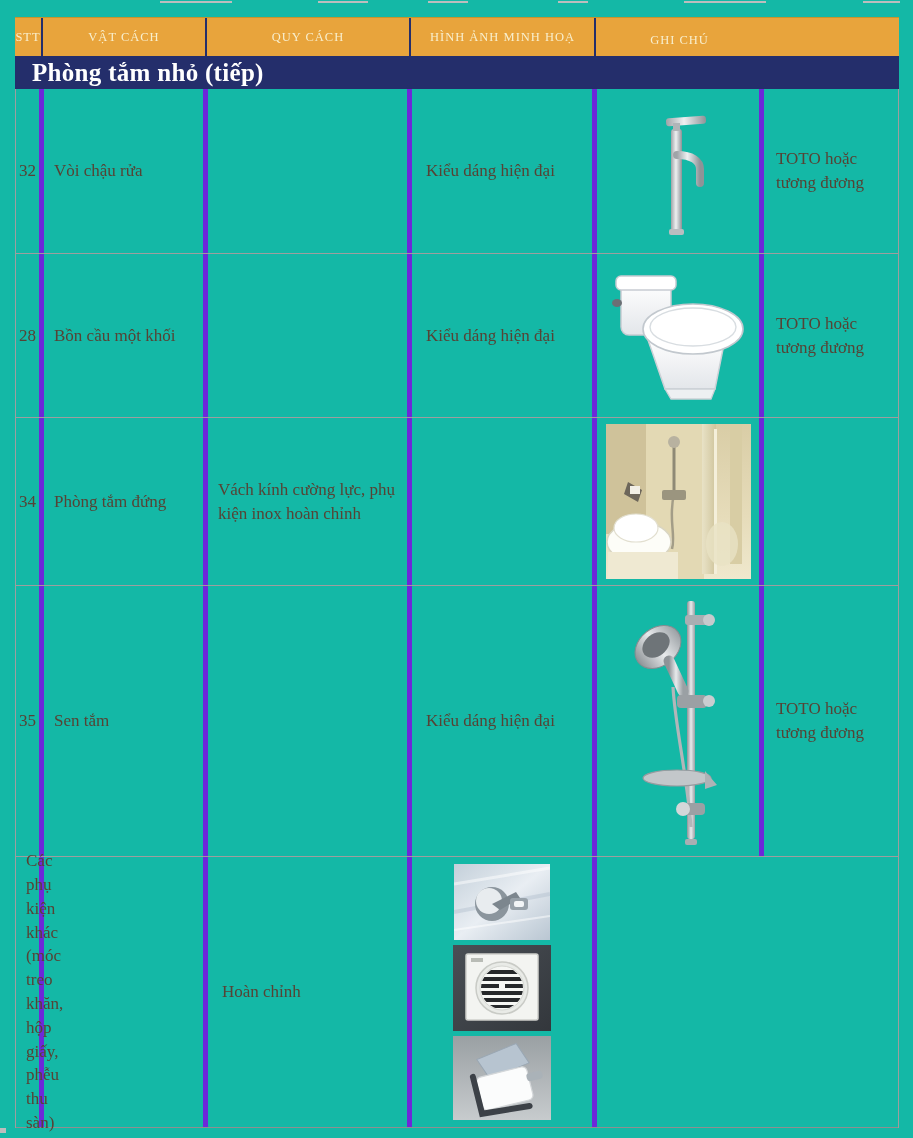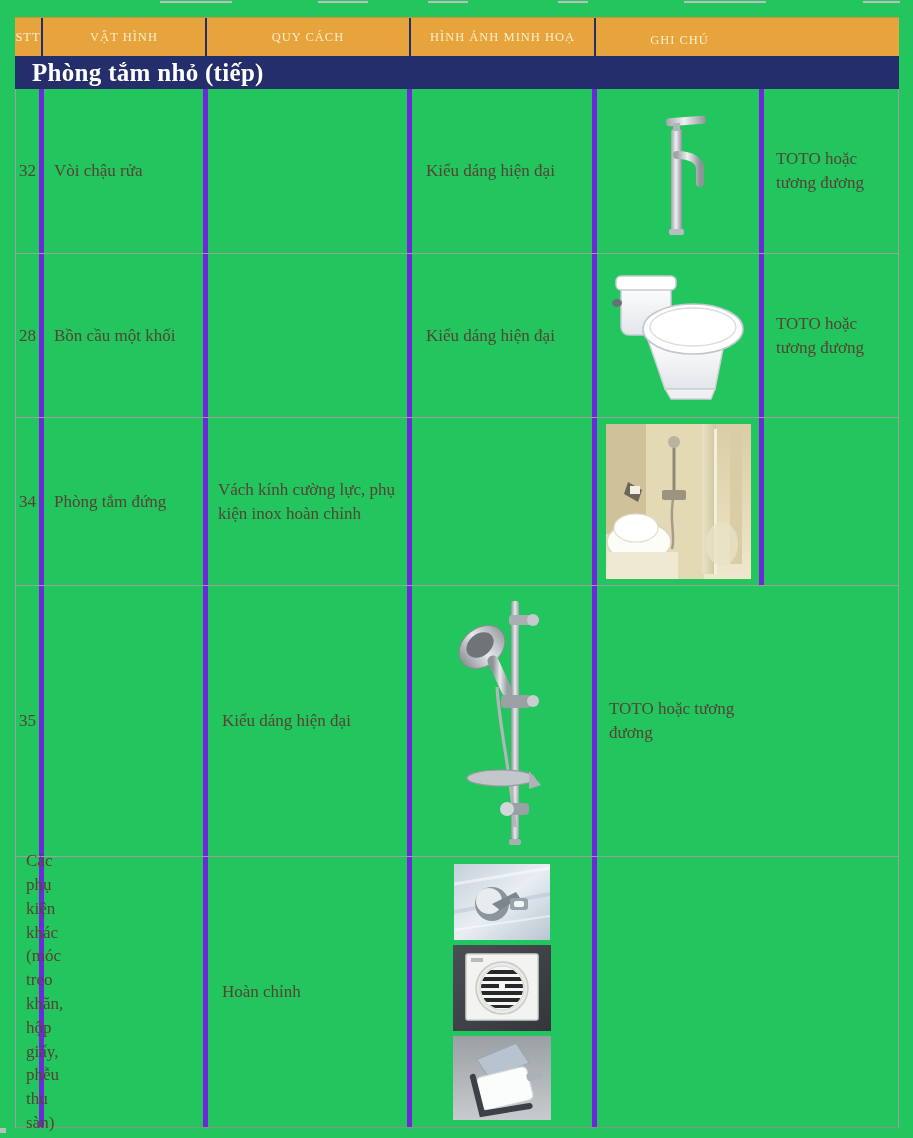--- a/index.html
+++ b/index.html
@@ -1,16 +1,16 @@
 <!DOCTYPE html>
 <html><head>
 <meta charset="utf-8">
 <style>
   html,body{margin:0;padding:0;background:#ffffff;}
-  .page{position:relative;width:913px;height:1138px;background:#22c55e;overflow:hidden;
+  .page{position:relative;width:913px;height:1138px;background:#14b8a6;overflow:hidden;
         font-family:"Liberation Serif","DejaVu Serif",serif;color:#564335;}
   .artifact{position:absolute;height:2px;background:#bdbdbd;top:1px;}
   .tbl{position:absolute;left:15px;top:17px;width:884px;}
   .grid6{display:grid;grid-template-columns:28px 164px 204px 185px 167px 136px;}
   .hdr{height:38px;background:#E8A43C;border-top:1px solid #c6952c;}
   .hc{display:flex;align-items:center;justify-content:center;color:#F8EFCE;
       font-size:12.5px;letter-spacing:1px;border-right:2px solid #242E6B;white-space:nowrap;overflow:hidden;}
   .hc:last-child{border-right:none;margin-top:6px;}
   .section{height:33px;background:#242E6B;color:#ffffff;display:flex;align-items:center;
            padding-left:17px;font-weight:bold;font-size:25px;letter-spacing:.3px;}
@@ -35,21 +35,21 @@
   <div class="artifact" style="left:428px;width:40px;"></div>
   <div class="artifact" style="left:558px;width:30px;"></div>
   <div class="artifact" style="left:684px;width:82px;"></div>
   <div class="artifact" style="left:863px;width:37px;"></div>
   <div class="artifact" style="left:0;width:6px;top:1128px;height:5px;"></div>
 
   <div class="tbl">
 
     <div class="grid6 hdr">
       <div class="hc">STT</div>
-      <div class="hc">VẬT HÌNH</div>
+      <div class="hc">VẬT CÁCH</div>
       <div class="hc">QUY CÁCH</div>
       <div class="hc">HÌNH ẢNH MINH HOẠ</div>
       <div class="hc">GHI CHÚ</div>
     </div>
 
     <div class="section">
       <span>Phòng tắm nhỏ (tiếp)</span>
     </div>
 
     <div class="tbody">
@@ -138,20 +138,21 @@
             <ellipse cx="30" cy="104" rx="22" ry="14" fill="#ffffff" stroke="#e2dfd0" stroke-width="1.2"></ellipse>
             <rect x="2" y="128" width="70" height="27" fill="#efe9d2"></rect>
             <ellipse cx="116" cy="120" rx="16" ry="22" fill="#e9e2c4" opacity="0.8"></ellipse>
           </svg>
         </div>
         <div class="c txt h167" style="padding-left:12px;"></div>
       </div>
 
       <div class="grid6 brow h270">
         <div class="c num h270">35</div>
+        <div class="c txt h270">Sen tắm</div>
         <div class="c txt h270"></div>
         <div class="c txt h270" style="padding-left:14px;">Kiểu dáng hiện đại</div>
         <div class="c imgc h270">
           <svg width="106" height="252" viewBox="0 0 106 252">
             <defs>
               <linearGradient id="ch2" x1="0" y1="0" x2="1" y2="0">
                 <stop offset="0" stop-color="#8e9397"></stop>
                   <stop offset="0.5" stop-color="#e8eaec"></stop>
                 <stop offset="1" stop-color="#9aa0a4"></stop>
               </linearGradient>

